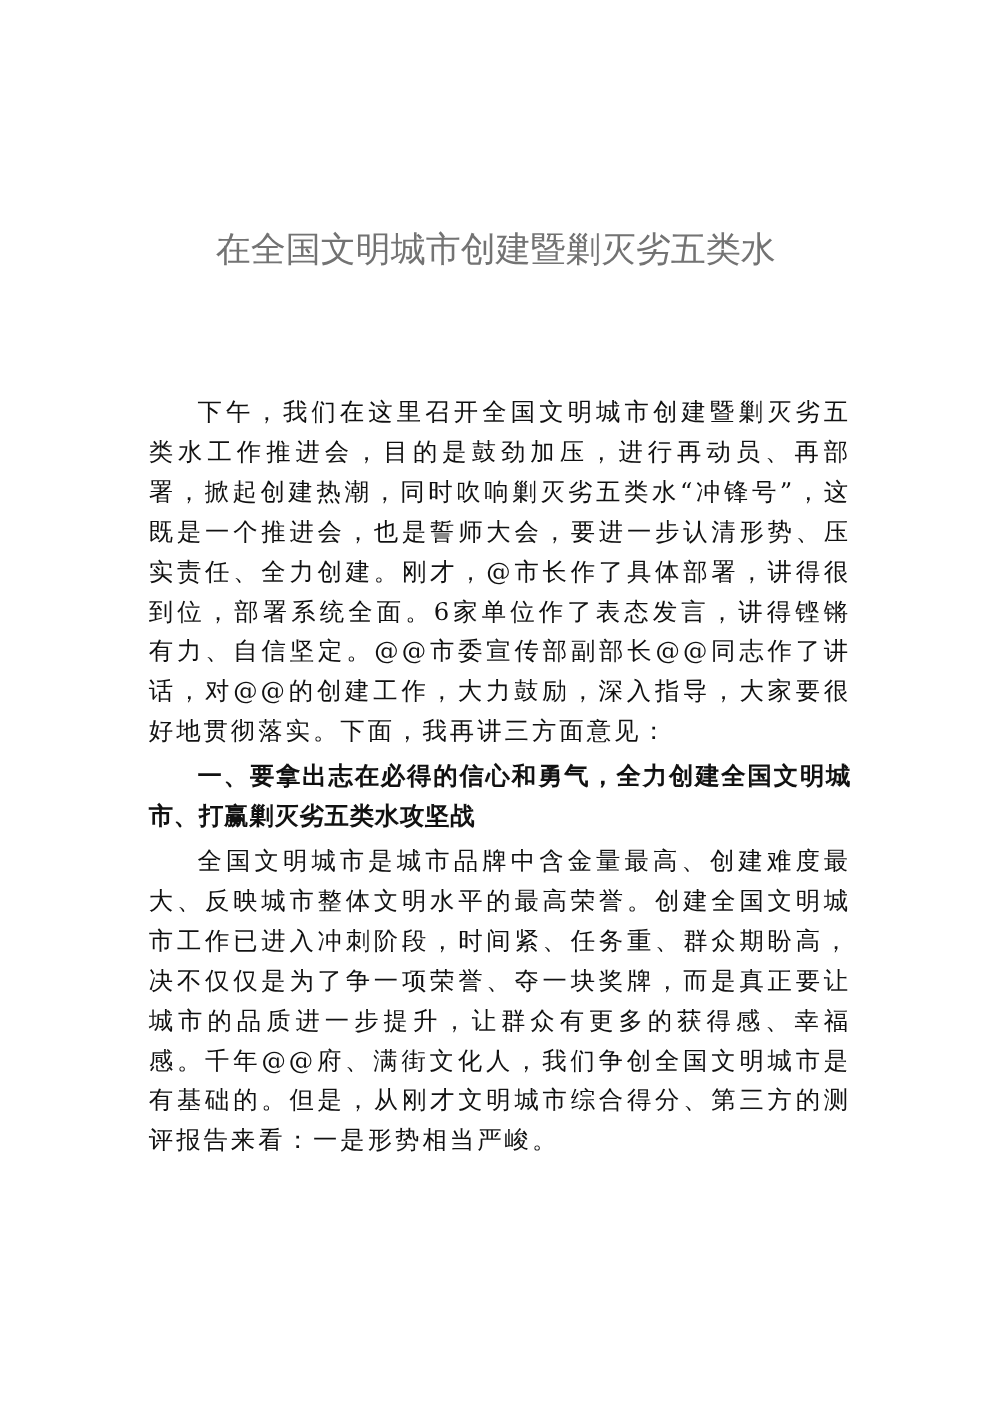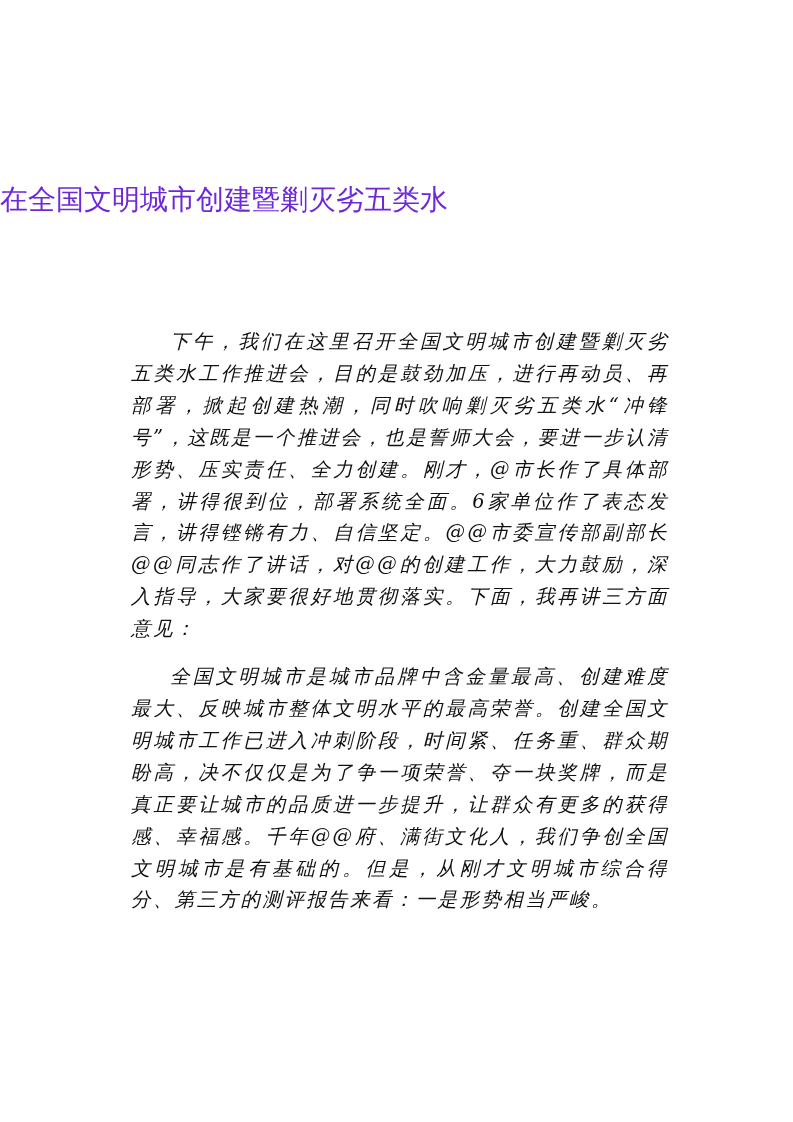--- a/index.html
+++ b/index.html
@@ -21,57 +21,58 @@
       top: 0;
       width: 793px;
       height: 1122px;
       background: #ffffff;
     }
     .title {
       position: absolute;
       left: 0;
       width: 793px;
       top: 176px;
+      text-align: center;
       font-size: 28px;
       line-height: 48px;
       font-weight: normal;
       letter-spacing: 0px;
-      color: #6d28d9;
+      color: #737373;
     }
     .title div {
       white-space: nowrap;
     }
     .body {
       position: absolute;
       left: 115px;
       top: 310px;
       width: 570px;
       font-size: 19.5px;
       line-height: 31.9px;
       letter-spacing: 2.4px;
       text-align: justify;
       color: #111;
     }
     .body p {
-      margin: 16px;
+      margin: 4px;
       text-indent: 2em;
-      font-style: italic;
     }
     .body p.heading {
       font-family: "DejaVu Sans", "Liberation Sans", sans-serif;
       font-weight: bold;
       letter-spacing: 0.6px;
       font-size: 19.5px;
     }
   </style>
 </head>
 <body>
 
 <div class="page">
   <div class="title">
     <div>在全国文明城市创建暨剿灭劣五类水</div>
   </div>
 
   <div class="body">
     <p>下午，我们在这里召开全国文明城市创建暨剿灭劣五类水工作推进会，目的是鼓劲加压，进行再动员、再部署，掀起创建热潮，同时吹响剿灭劣五类水“冲锋号”，这既是一个推进会，也是誓师大会，要进一步认清形势、压实责任、全力创建。刚才，@市长作了具体部署，讲得很到位，部署系统全面。6家单位作了表态发言，讲得铿锵有力、自信坚定。@@市委宣传部副部长@@同志作了讲话，对@@的创建工作，大力鼓励，深入指导，大家要很好地贯彻落实。下面，我再讲三方面意见：</p>
+    <p class="heading">一、要拿出志在必得的信心和勇气，全力创建全国文明城市、打赢剿灭劣五类水攻坚战</p>
     <p>全国文明城市是城市品牌中含金量最高、创建难度最大、反映城市整体文明水平的最高荣誉。创建全国文明城市工作已进入冲刺阶段，时间紧、任务重、群众期盼高，决不仅仅是为了争一项荣誉、夺一块奖牌，而是真正要让城市的品质进一步提升，让群众有更多的获得感、幸福感。千年@@府、满街文化人，我们争创全国文明城市是有基础的。但是，从刚才文明城市综合得分、第三方的测评报告来看：一是形势相当严峻。</p>
   </div>
 </div>
 
 </body></html>

